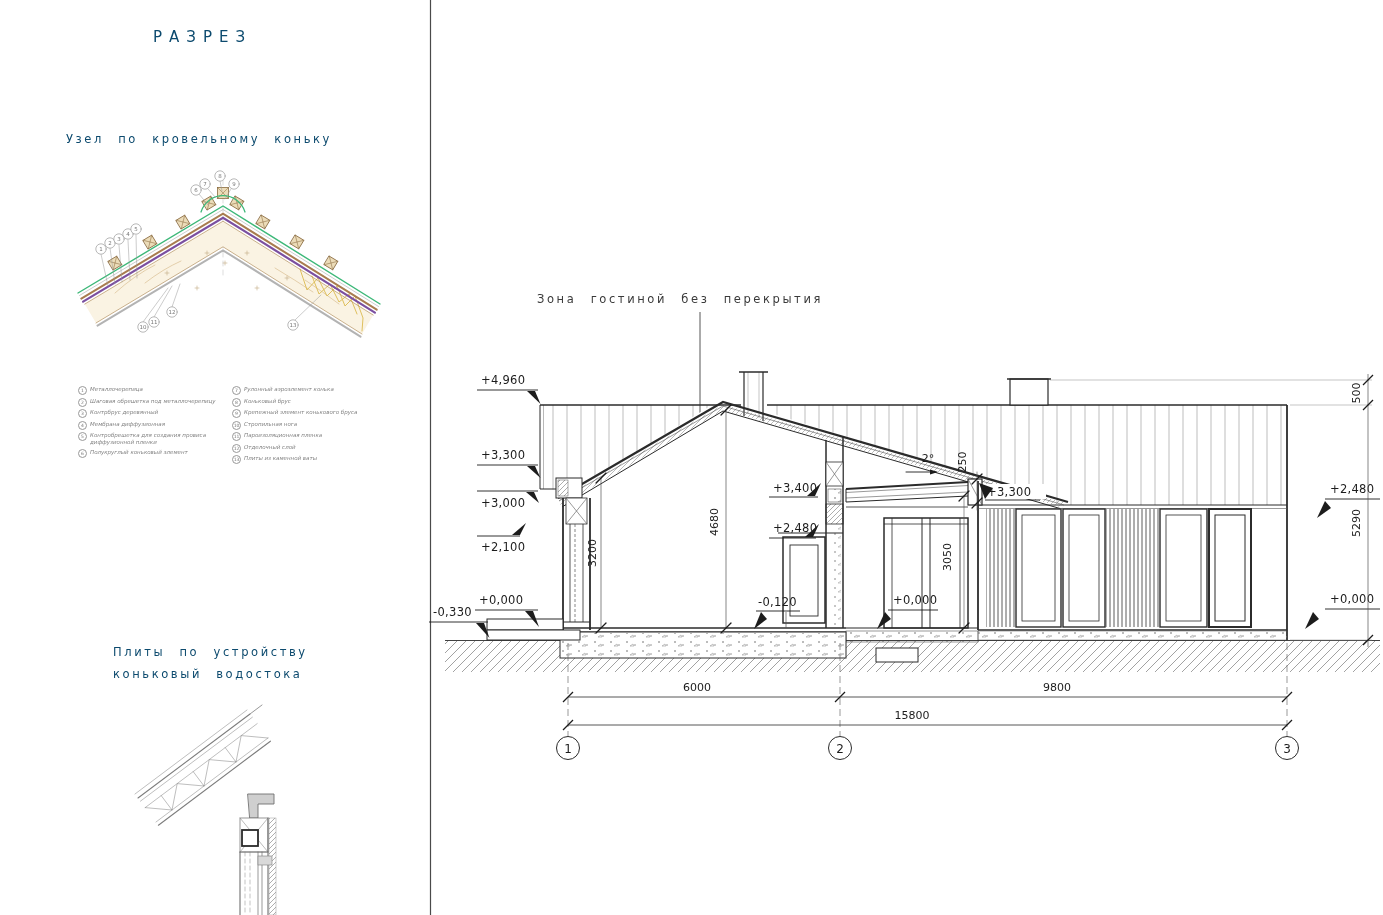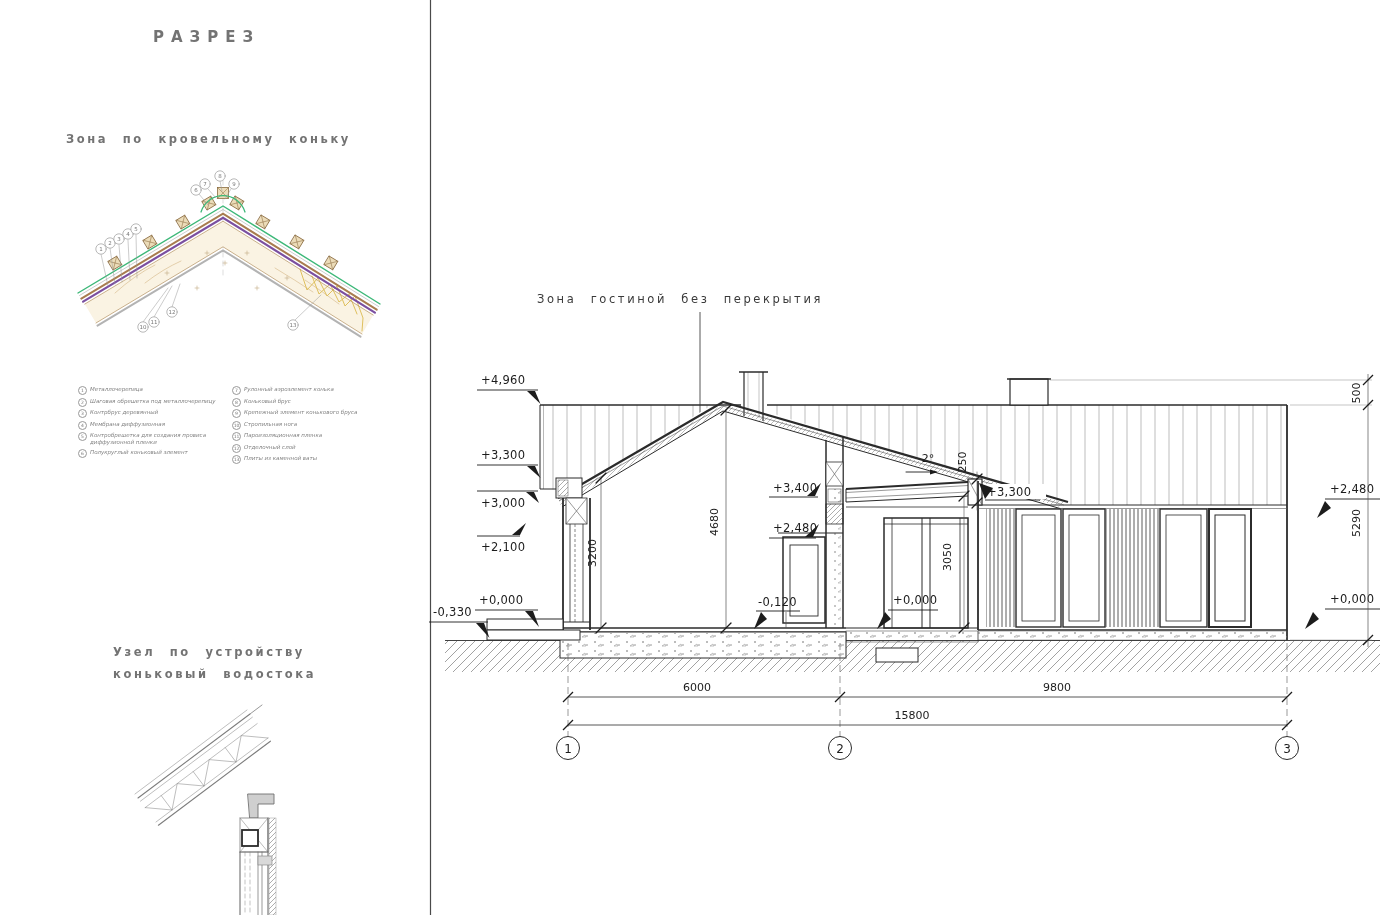--- a/index.html
+++ b/index.html
@@ -1,18 +1,18 @@
 <!DOCTYPE html>
 <html><head>
 <meta charset="utf-8">
 <style>
   html,body{margin:0;padding:0;background:#fff;}
   #page{position:relative;width:1383px;height:915px;background:#ffffff;overflow:hidden;
         font-family:"DejaVu Sans",sans-serif;color:#3a3a3a;}
-  .cadtitle{position:absolute;white-space:nowrap;color:#737373;font-weight:700;}
+  .cadtitle{position:absolute;white-space:nowrap;color:#0c4a6e;font-weight:400;}
   #title-main{left:153px;top:28px;font-size:15px;letter-spacing:7px;}
   #title-ridge{left:66px;top:132px;font-size:11.5px;letter-spacing:2.6px;word-spacing:8px;}
   #title-gutter{left:113px;top:641px;font-size:11.5px;letter-spacing:2.6px;word-spacing:8px;line-height:22px;}
   
   #legend{position:absolute;left:78px;top:386px;width:330px;display:flex;gap:8px;}
   .leg-col{display:flex;flex-direction:column;gap:2.5px;}
   .leg-col.c1{width:146px;}
   .leg-col.c2{width:160px;}
   .leg-item{display:flex;gap:3px;align-items:flex-start;}
   .leg-num{flex:0 0 auto;width:7px;height:7px;border:0.6px solid #999;border-radius:50%;
@@ -24,23 +24,23 @@
   .axisnum{font-size:12px;fill:#1c1c1c;}
   .annot{font-size:11.5px;fill:#3a3a3a;letter-spacing:2.6px;word-spacing:8px;}
   .co{font-size:5.5px;fill:#777;}
 </style>
 </head>
 <body>
 
 <div id="page">
 
   <div id="title-main" class="cadtitle">РАЗРЕЗ</div>
-  <div id="title-ridge" class="cadtitle">Зона по кровельному коньку</div>
+  <div id="title-ridge" class="cadtitle">Узел по кровельному коньку</div>
   <div id="title-gutter" class="cadtitle">
-    <div>Узел по устройству</div>
+    <div>Плиты по устройству</div>
     <div>коньковый водостока</div>
   </div>
 
   <div id="legend">
     <div class="leg-col c1">
       <div class="leg-item">
           <span class="leg-num">1</span>
           <span class="leg-txt">Металлочерепица</span>
         </div>
       <div class="leg-item">

